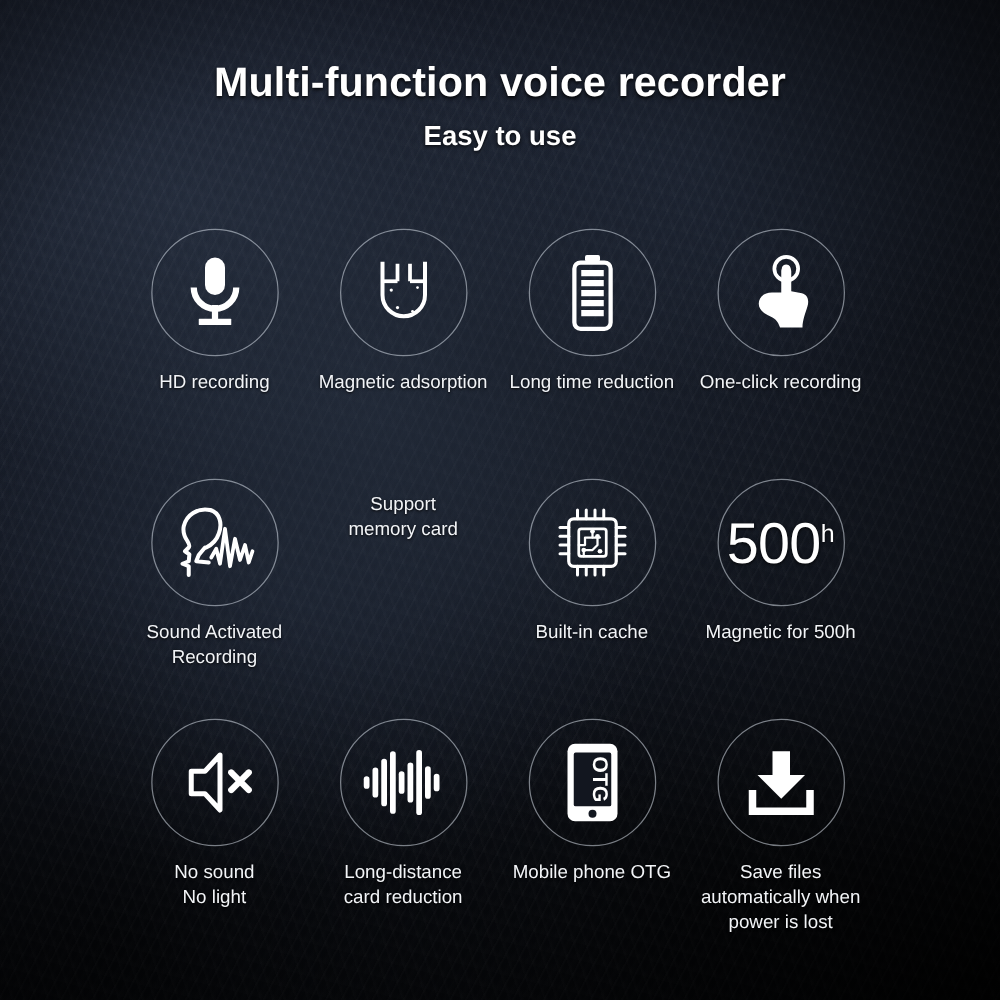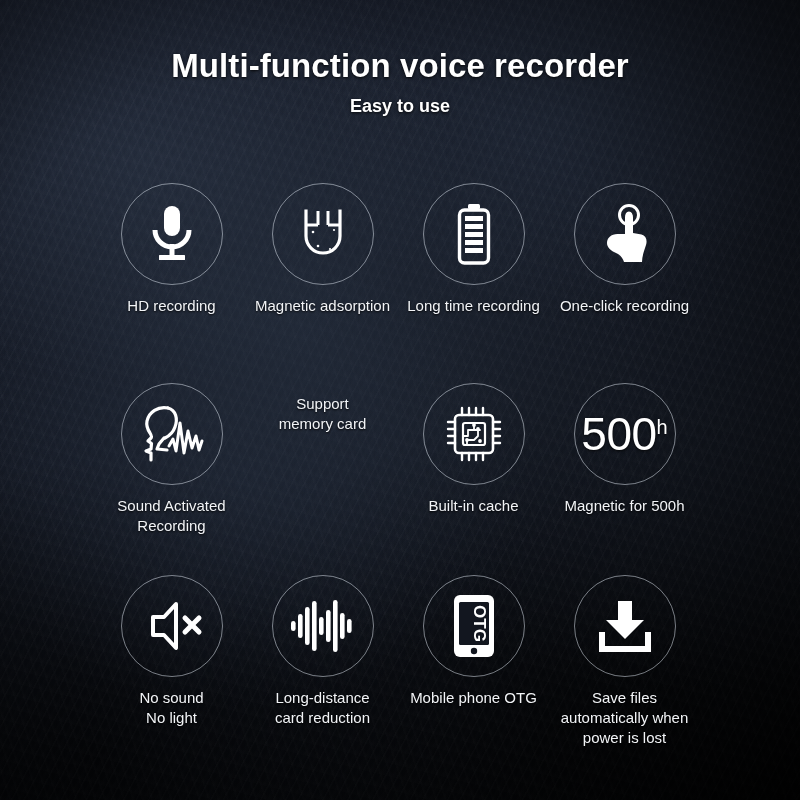--- a/index.html
+++ b/index.html
@@ -62,21 +62,21 @@
     color: #ffffff;
     font-size: 33px;
     font-weight: bold;
     letter-spacing: 0.1px;
     line-height: 1.1;
     margin: 0;
     text-shadow: 0 1px 3px rgba(0,0,0,0.85);
   }
   .subtitle {
     color: #ffffff;
-    font-size: 18px;
+    font-size: 22px;
     font-weight: bold;
     margin: 12px 0 0 0;
     text-shadow: 0 1px 3px rgba(0,0,0,0.85);
   }
 
   
   .grid {
     position: absolute;
     top: 183px;
     left: 96px;
@@ -182,21 +182,21 @@
         <svg class="icon-svg" width="42" height="62" viewBox="0 0 42 62">
           <rect x="15" y="1" width="12" height="5" rx="1.5" fill="#fff"></rect>
           <rect x="6.5" y="7" width="29" height="53" rx="5" fill="none" stroke="#fff" stroke-width="3.4"></rect>
           <rect x="12" y="13" width="18" height="5" fill="#fff"></rect>
           <rect x="12" y="21" width="18" height="5" fill="#fff"></rect>
           <rect x="12" y="29" width="18" height="5" fill="#fff"></rect>
           <rect x="12" y="37" width="18" height="5" fill="#fff"></rect>
           <rect x="12" y="45" width="18" height="5" fill="#fff"></rect>
         </svg>
       </div>
-      <div class="label wide">Long time recording</div>
+      <div class="label wide">Long time reduction</div>
     </div>
 
     <div class="cell">
       <div class="circle">
         <svg class="icon-svg" width="58" height="60" viewBox="0 0 58 60">
           <circle cx="33" cy="11" r="9.5" fill="none" stroke="#fff" stroke-width="3"></circle>
           <path d="M33 7.5 a3.5 3.5 0 1 1 -0.1 0 Z" fill="#fff"></path>
           <path d="M29 13
                    L29 30
                    L21.5 30

